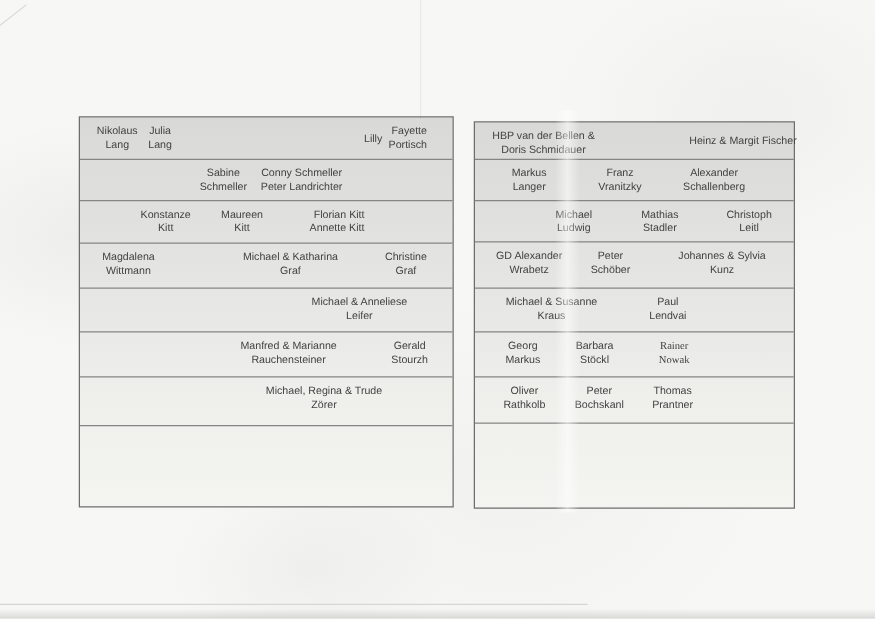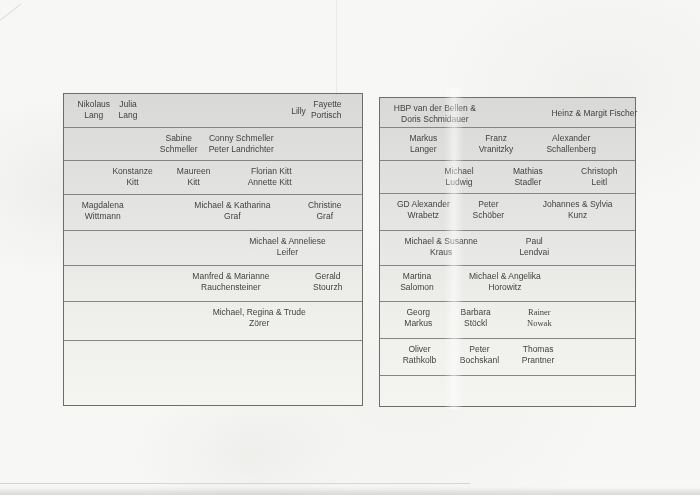--- a/index.html
+++ b/index.html
@@ -197,30 +197,20 @@
         <div class="seat" style="left: 24%;">
           <div>Michael &amp; Susanne</div>
           <div>Kraus</div>
         </div>
         <div class="seat" style="left: 60.5%;">
           <div>Paul</div>
           <div>Lendvai</div>
         </div>
       </div>
       <div class="seat-row">
-        <div class="seat" style="left: 14.5%;">
-          <div>Martina</div>
-          <div>Salomon</div>
-        </div>
-        <div class="seat" style="left: 49%;">
-          <div>Michael &amp; Angelika</div>
-          <div>Horowitz</div>
-        </div>
-      </div>
-      <div class="seat-row">
         <div class="seat" style="left: 15%;">
           <div>Georg</div>
           <div>Markus</div>
         </div>
         <div class="seat" style="left: 37.5%;">
           <div>Barbara</div>
           <div>Stöckl</div>
         </div>
         <div class="seat" style="left: 62.5%; font-family: Liberation Serif, serif;">
           <div>Rainer</div>

